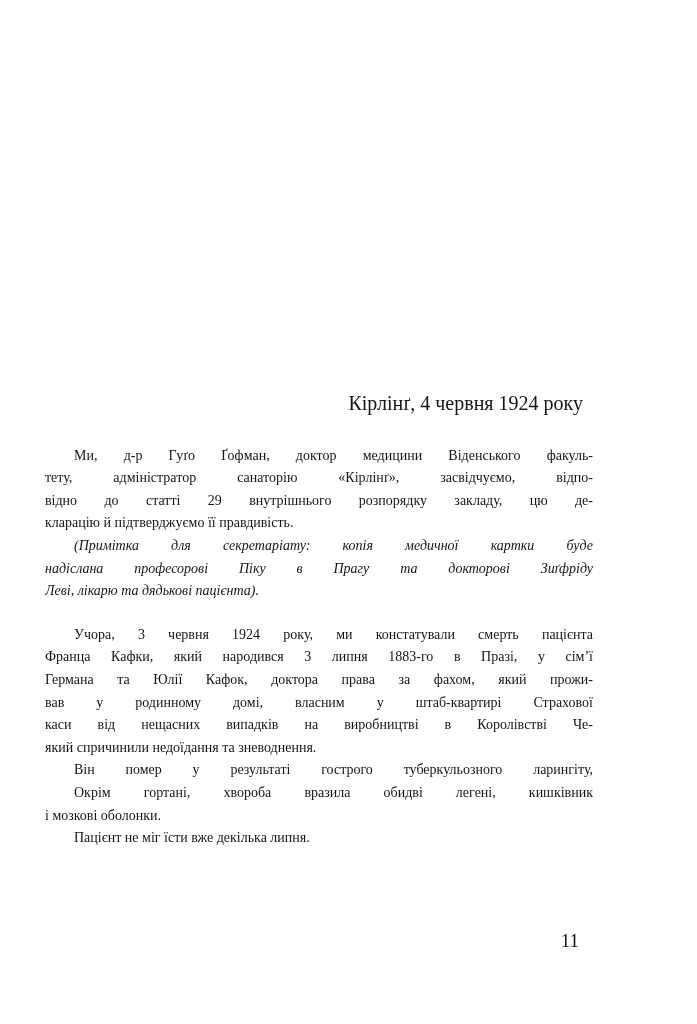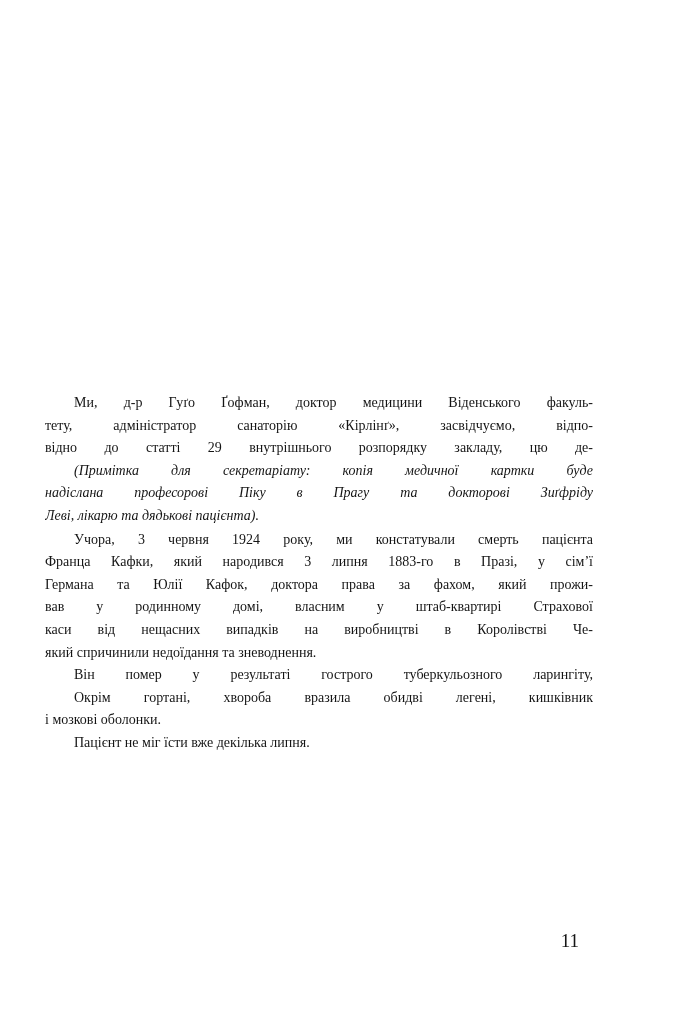--- a/index.html
+++ b/index.html
@@ -33,21 +33,21 @@
   }
   .para {
     margin: 0;
     padding: 0;
     font-size: 14px;
   }
   .para.italic {
     font-style: italic;
   }
   .para.gap-before {
-    margin-top: 1px;
+    margin-top: 21px;
   }
   .line {
     display: block;
     height: 22.6px;
     line-height: 22.6px;
     overflow: hidden;
     text-align: justify;
     text-align-last: justify;
   }
   .line.first {
@@ -63,25 +63,27 @@
     font-size: 19px;
     line-height: 22.6px;
     color: #151515;
   }
 </style>
 </head>
 <body>
 
 <div class="book-page">
   <div class="text-column">
+    <span class="dateline">Кірлінґ, 4 червня 1924 року</span>
     <div>
         <p class="para">
           <span class="line first">Ми, д-р Гуґо Ґофман, доктор медицини Віденського факуль-</span>
           <span class="line">тету, адміністратор санаторію «Кірлінґ», засвідчуємо, відпо-</span>
           <span class="line">відно до статті 29 внутрішнього розпорядку закладу, цю де-</span>
+          <span class="line last">кларацію й підтверджуємо її правдивість.</span>
         </p>
         <p class="para italic">
           <span class="line first">(Примітка для секретаріату: копія медичної картки буде</span>
           <span class="line">надіслана професорові Піку в Прагу та докторові Зиґфріду</span>
           <span class="line last">Леві, лікарю та дядькові пацієнта).</span>
         </p>
         <p class="para gap-before">
           <span class="line first">Учора, 3 червня 1924 року, ми констатували смерть пацієнта</span>
           <span class="line">Франца Кафки, який народився 3 липня 1883-го в Празі, у сім’ї</span>
           <span class="line">Германа та Юлії Кафок, доктора права за фахом, який прожи-</span>

